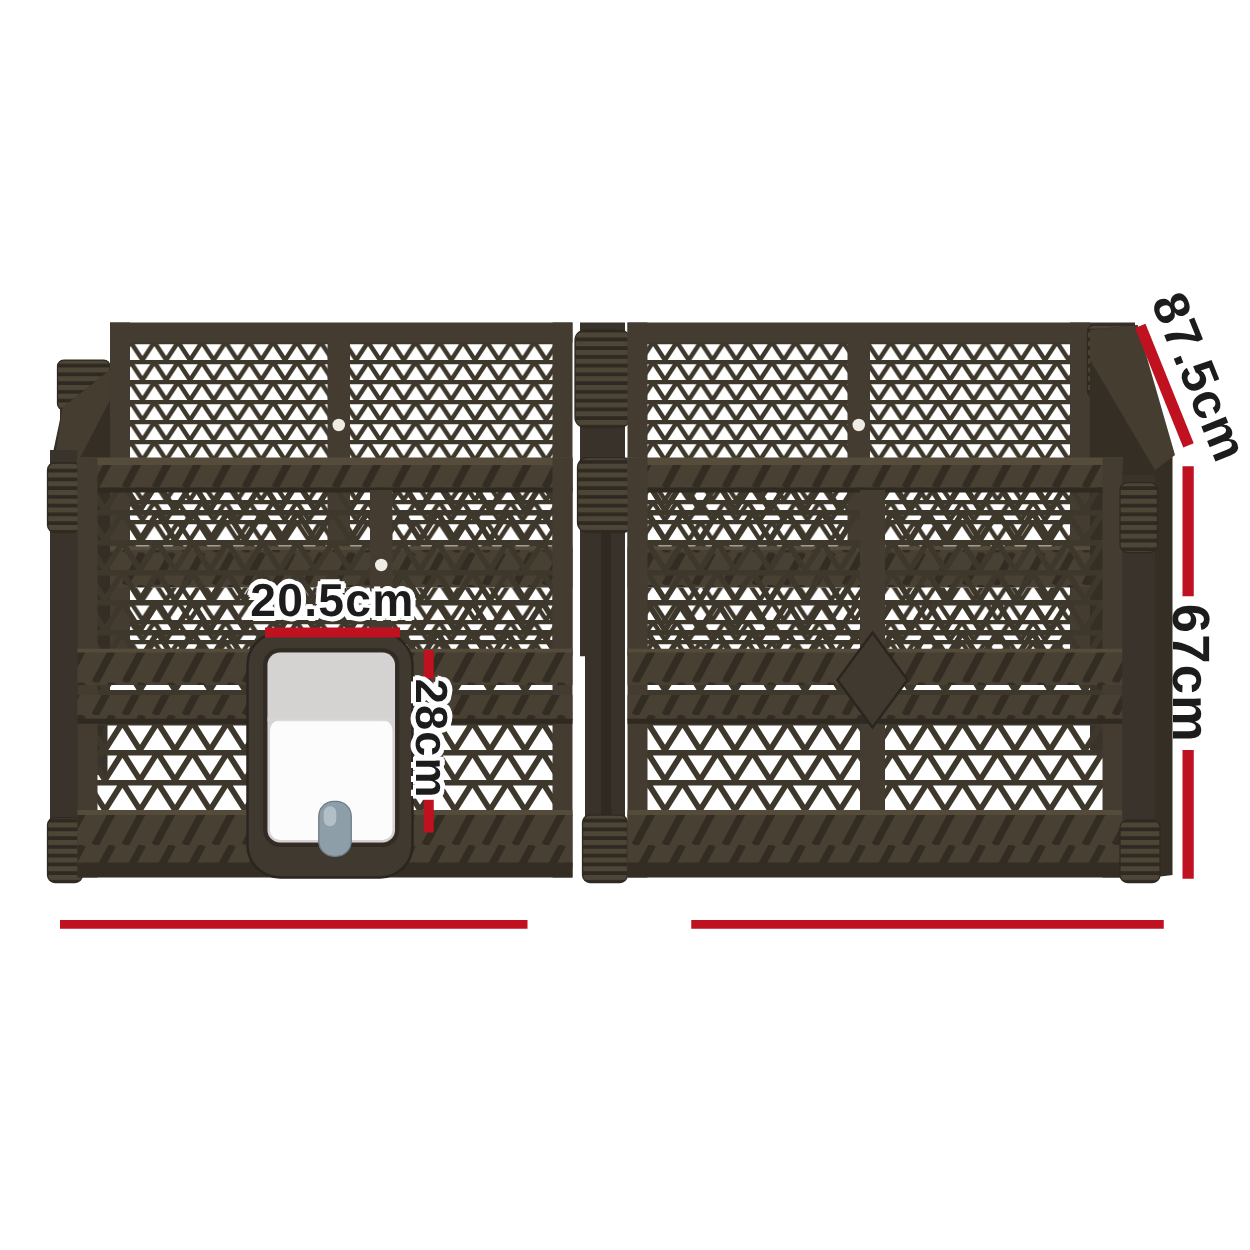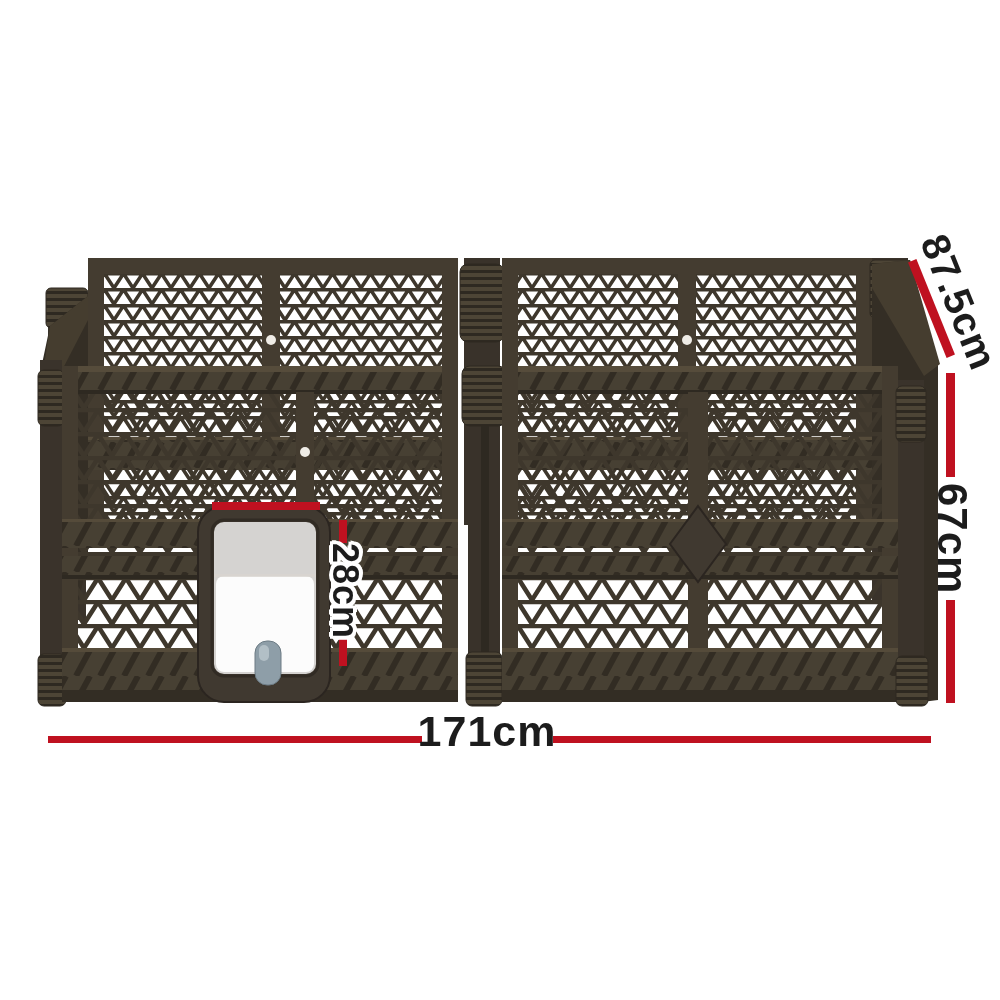--- a/index.html
+++ b/index.html
@@ -176,28 +176,28 @@
       <g>
         <rect x="898" y="380" width="26" height="320" fill="#3a332b"></rect>
         <rect x="896" y="386" width="30" height="56" rx="6" fill="url(#ribs)" stroke="#2e2921" stroke-width="1"></rect>
         <rect x="896" y="656" width="32" height="50" rx="6" fill="url(#ribs)" stroke="#2e2921" stroke-width="1"></rect>
       </g>
     </g>
   </svg>
 
   <div class="rl" style="left:48px;top:736px;width:374px;height:7px;"></div>
   <div class="rl" style="left:553px;top:736px;width:378px;height:7px;"></div>
-  <div class="lbl lbl-length">171cm</div>
 
   <div class="rl" style="left:946px;top:373px;width:9px;height:104px;"></div>
   <div class="rl" style="left:946px;top:600px;width:9px;height:103px;"></div>
   <div class="lbl lbl-height rot90">67cm</div>
 
   <div class="rl rot68" style="left:880px;top:304px;width:103px;height:9px;"></div>
   <div class="lbl lbl-depth rot68">87.5cm</div>
 
   <div class="rl" style="left:212px;top:502px;width:108px;height:8px;"></div>
+  <div class="lbl lbl-doorwidth halo">20.5cm</div>
 
   <div class="rl" style="left:339px;top:520px;width:8px;height:23px;"></div>
   <div class="rl" style="left:339px;top:639px;width:8px;height:27px;"></div>
   <div class="lbl lbl-doorheight halo rot90">28cm</div>
 
 </div>
 
 </body></html>

